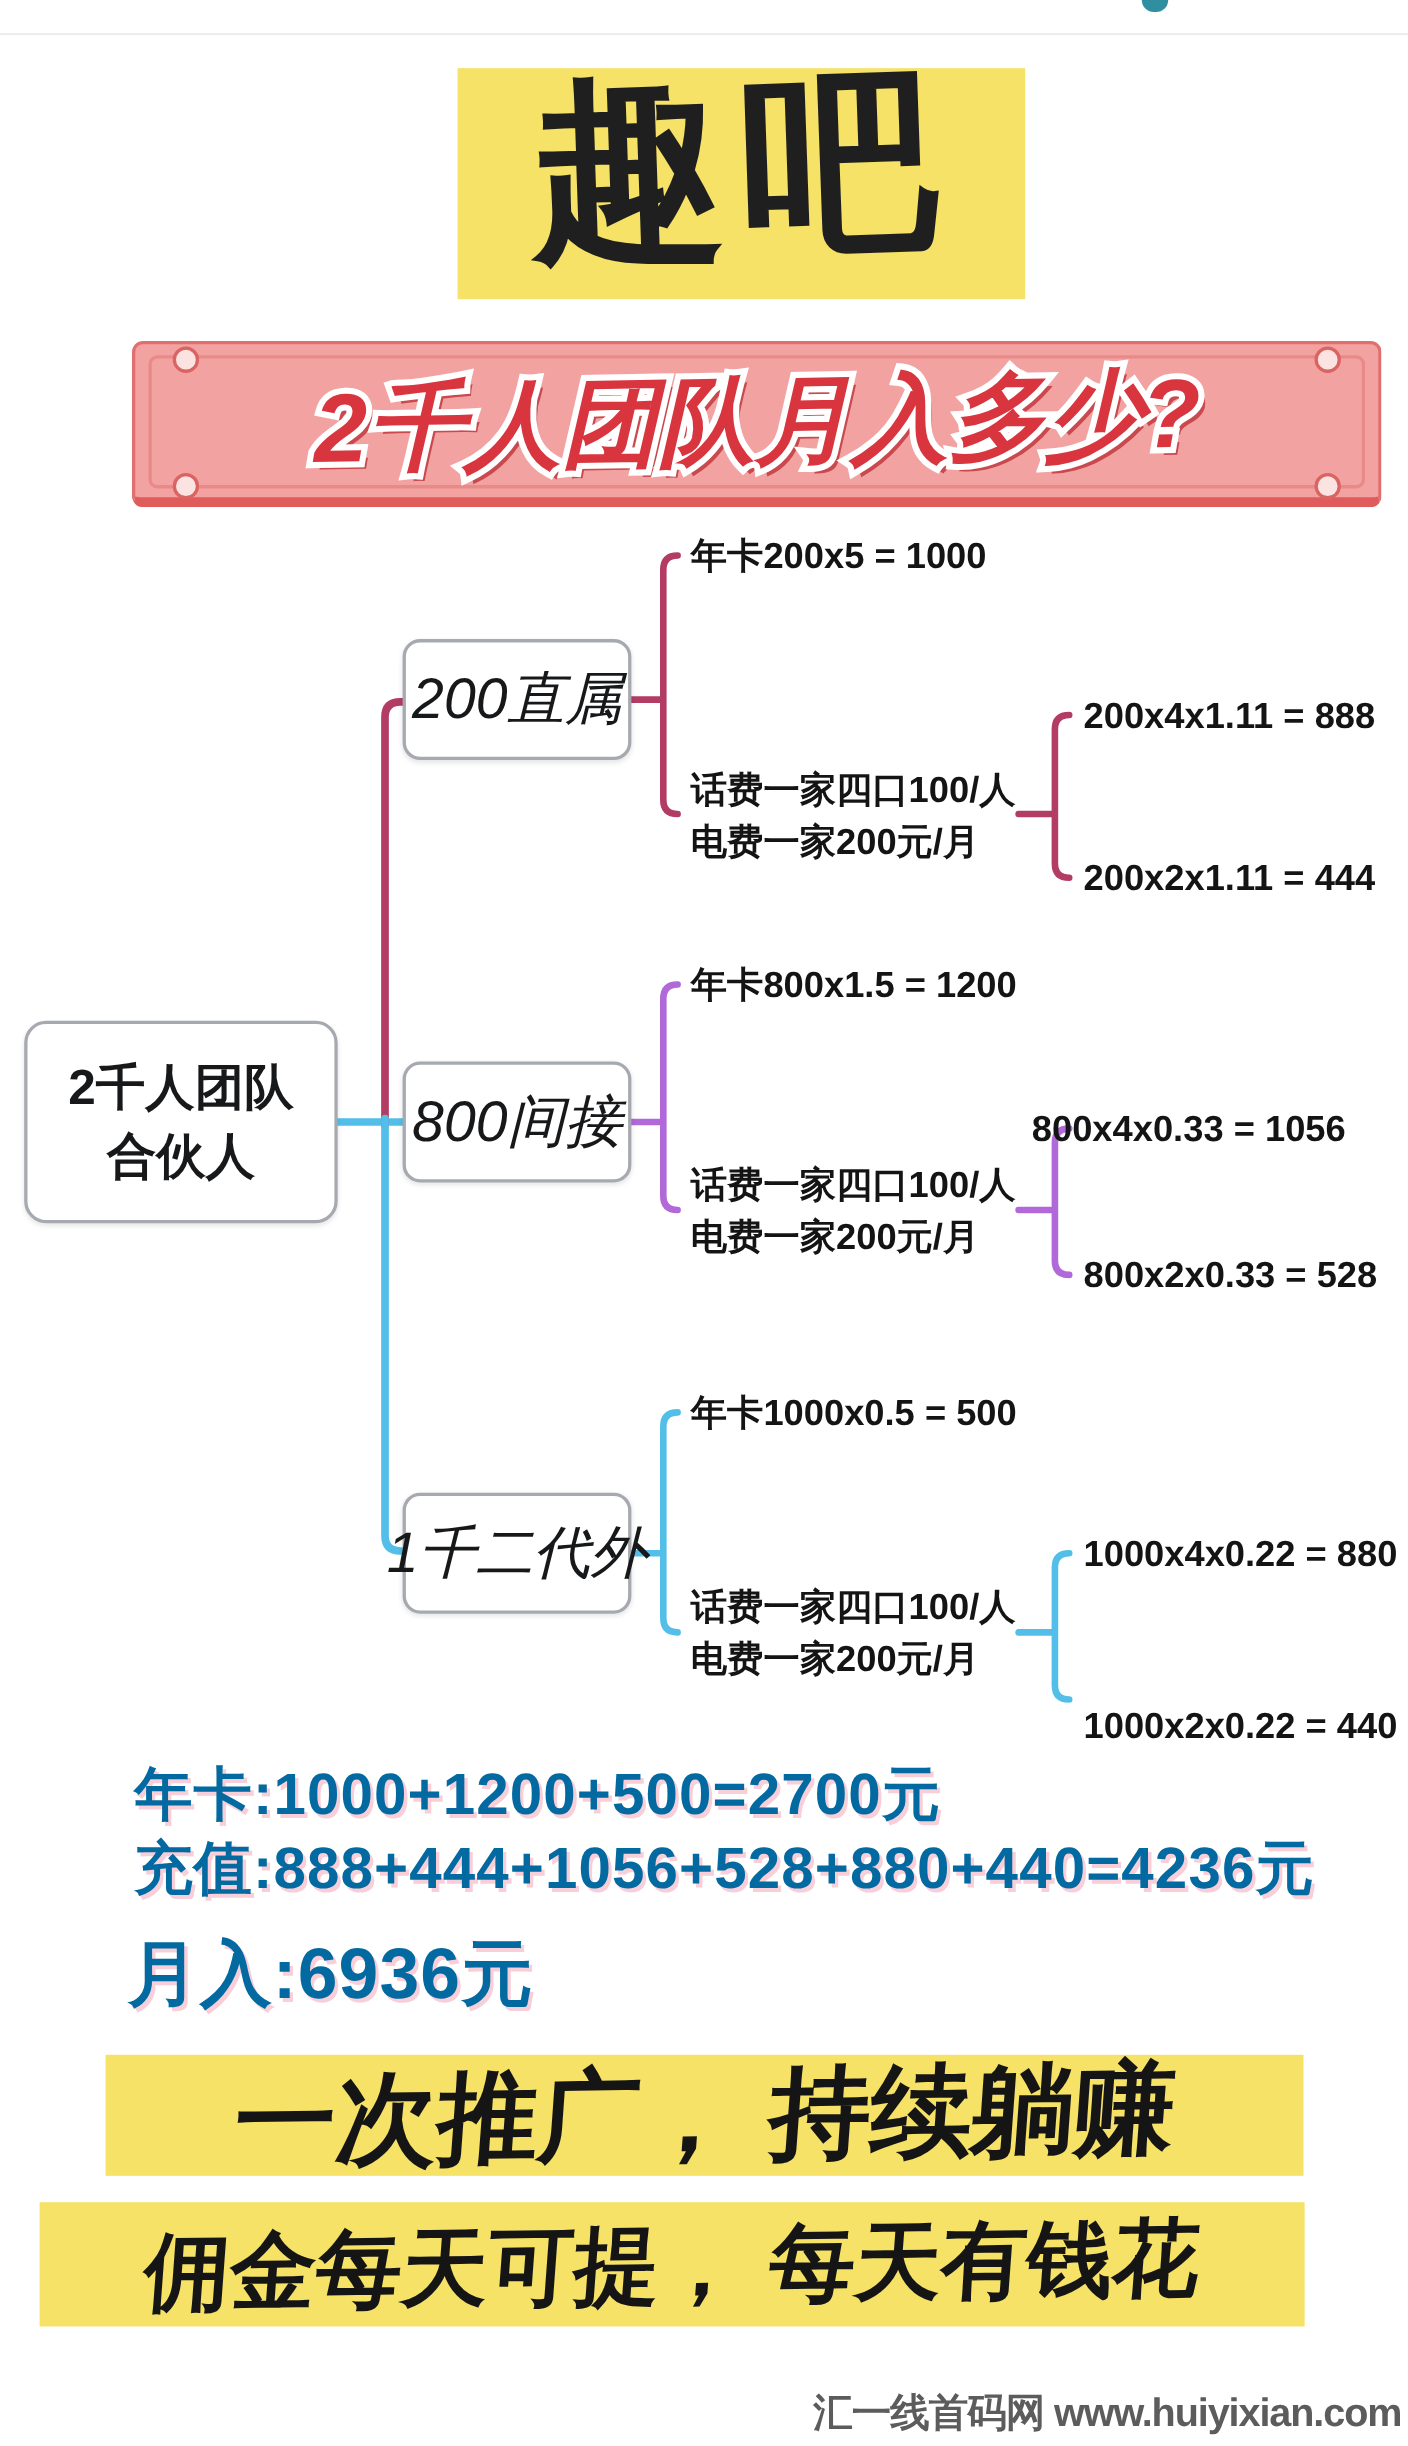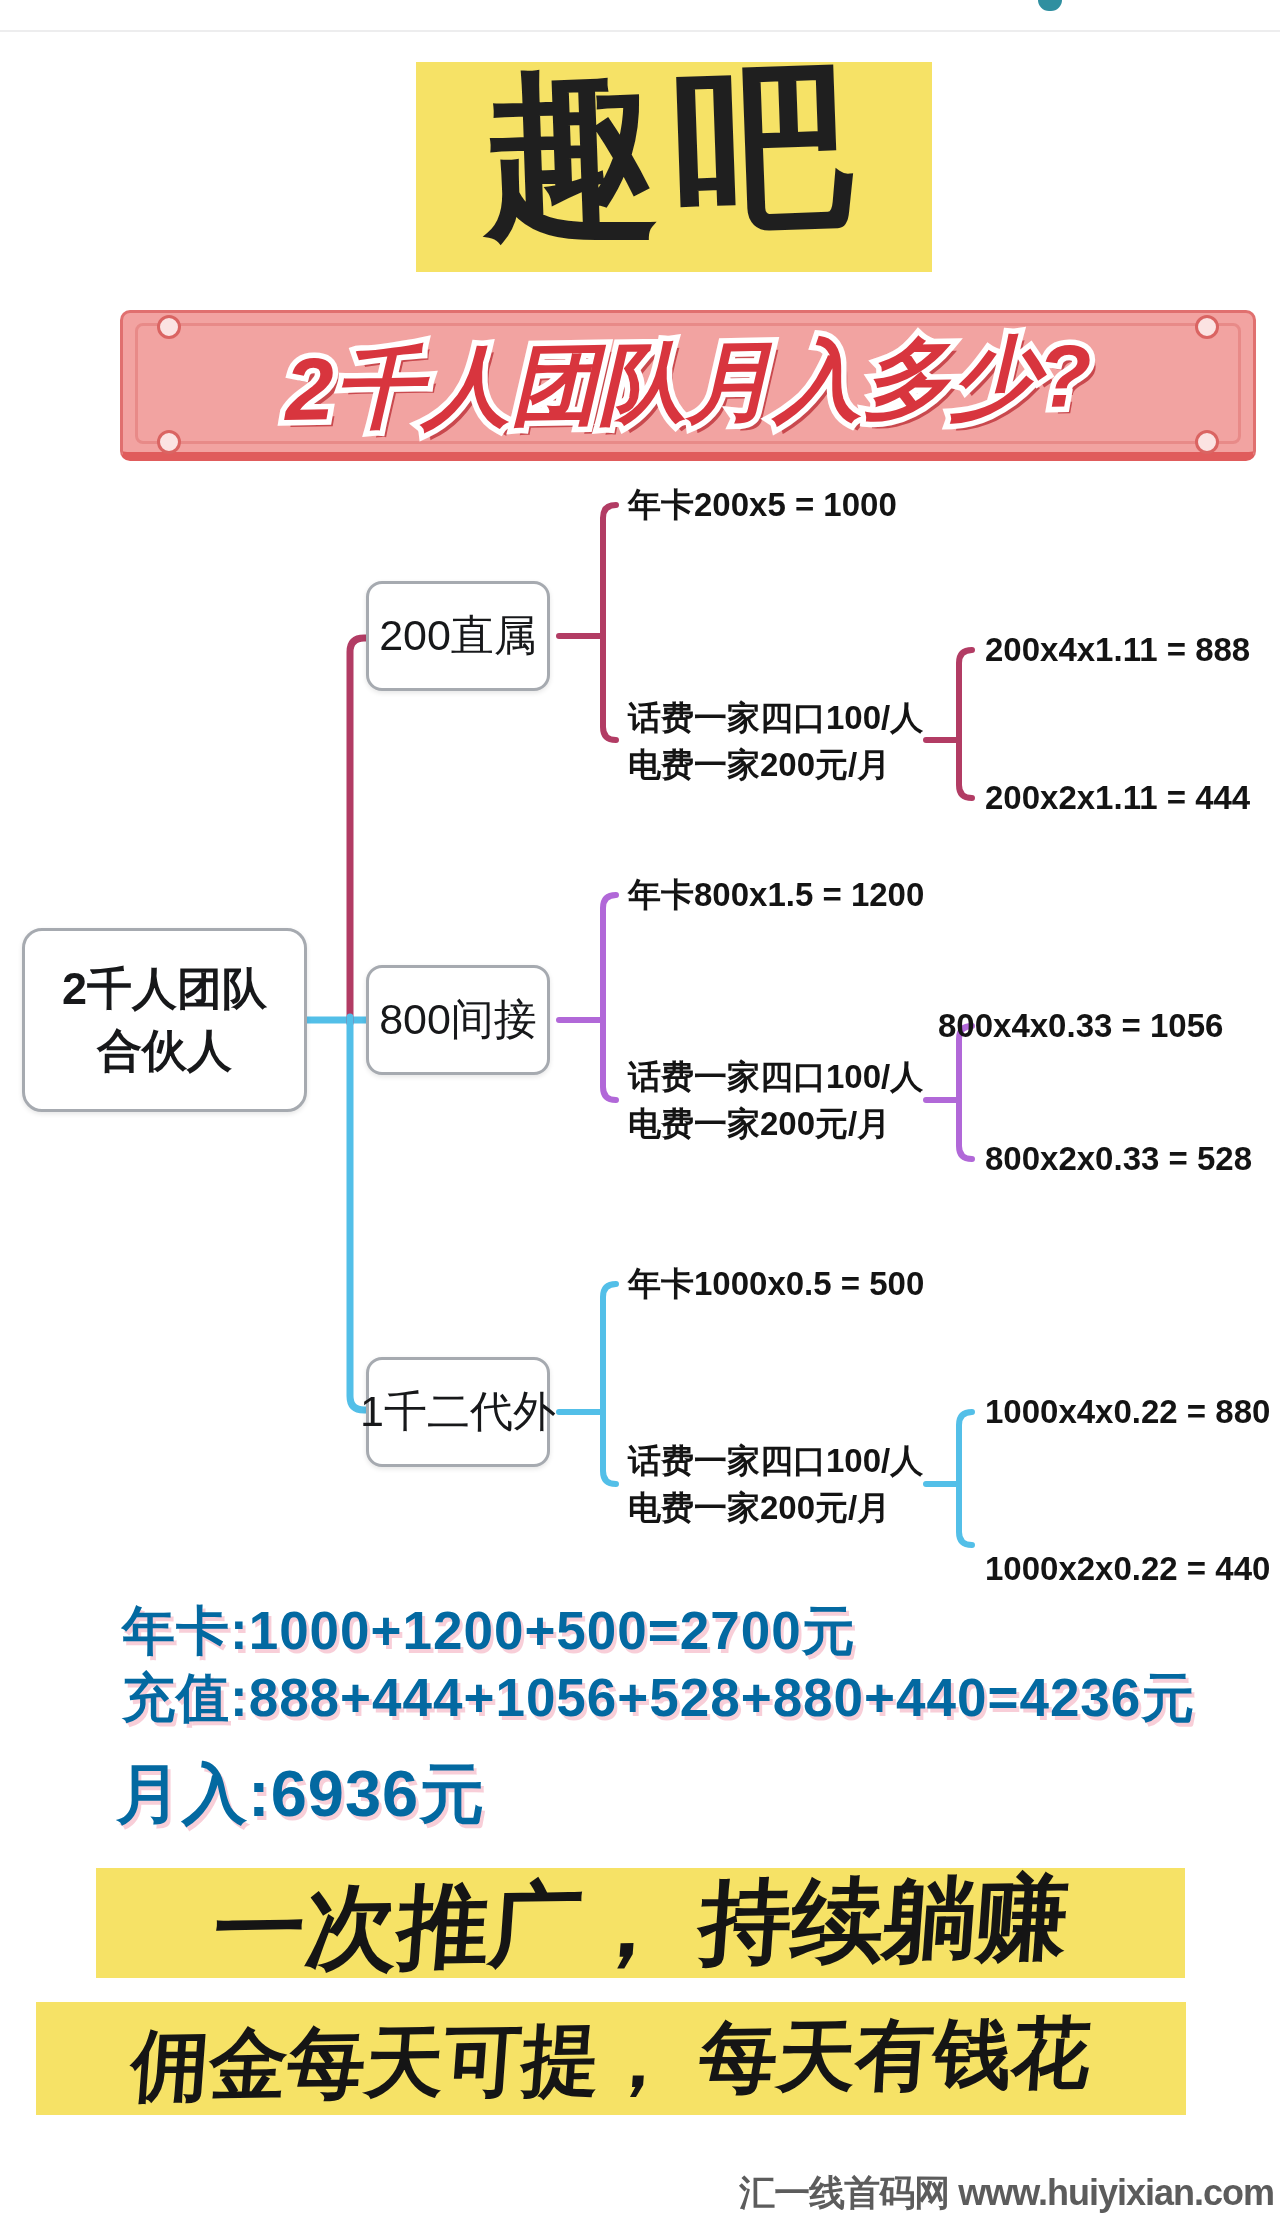--- a/index.html
+++ b/index.html
@@ -32,21 +32,21 @@
   .rt-fill{position:relative;color:#d8353e;}
 
   
   .wires{position:absolute;left:0;top:0;width:1280px;height:2224px;pointer-events:none;}
   .wires path{fill:none;stroke-linecap:round;}
   .node{position:absolute;background:#ffffff;border:3px solid #a6aab0;border-radius:16px;
         box-sizing:border-box;display:flex;align-items:center;justify-content:center;
         box-shadow:0 2px 5px rgba(0,0,0,.10);color:#17181a;}
   .node.root{left:22px;top:928px;width:285px;height:184px;border-radius:20px;
              font-size:45px;font-weight:600;line-height:62px;text-align:center;}
-  .node.b{left:366px;width:184px;height:110px;font-size:43px;font-weight:500;white-space:nowrap;}
+  .node.b{left:366px;width:208px;height:110px;font-size:52px;font-weight:500;white-space:nowrap;font-style:italic;}
   .node.b1{top:581px;} .node.b2{top:965px;} .node.b3{top:1357px;}
   .leaf{position:absolute;font-size:33px;font-weight:600;color:#141414;white-space:nowrap;
         transform:translateY(-50%);line-height:1.25;}
   .fees{line-height:47px;}
 
   
   .sum{position:absolute;font-weight:900;color:#0369a1;white-space:nowrap;
        text-shadow:3px 4px 0 rgba(224,30,78,.22);letter-spacing:1px;}
   .sum.l1{left:122px;top:1596px;font-size:53px;}
   .sum.l2{left:122px;top:1663px;font-size:53px;}

